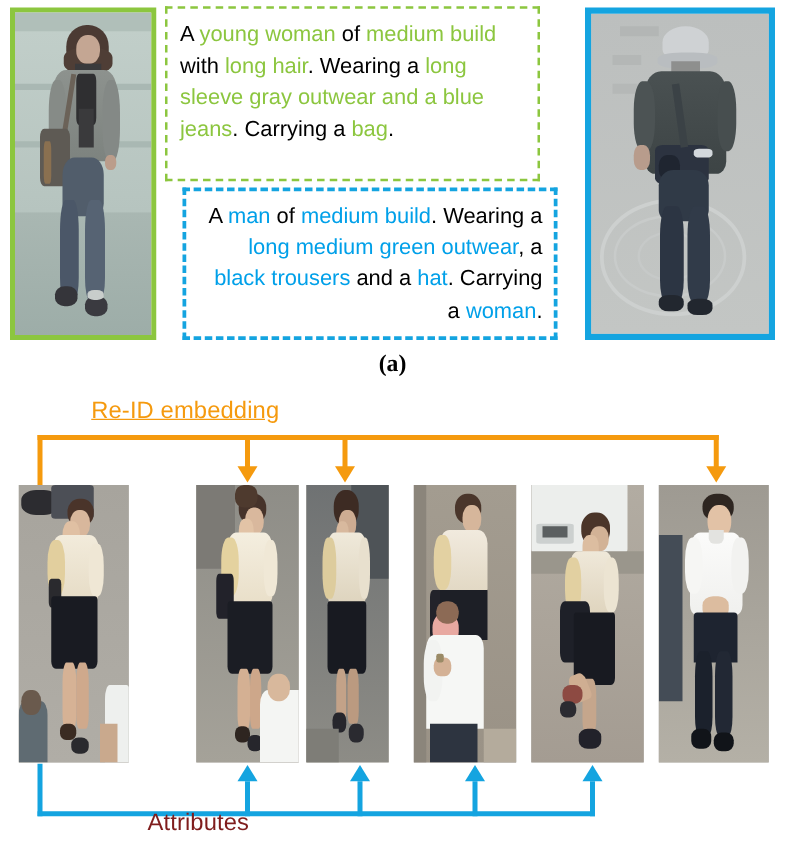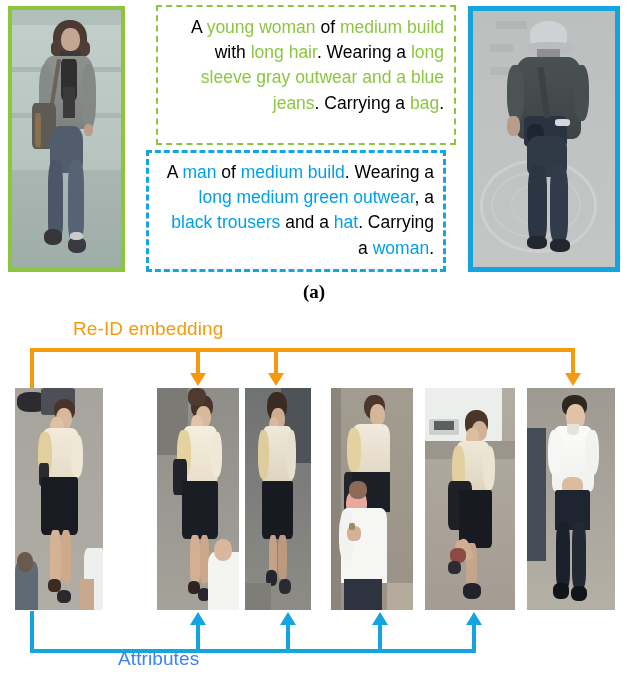--- a/index.html
+++ b/index.html
@@ -46,24 +46,24 @@
 
   
   .caption-box {
     position: absolute;
     box-sizing: border-box;
     font-size: 17.5px;
     line-height: 1.44;
     color: #000;
   }
   #caption-green {
-    left: 156px; top: 5px; width: 300px; height: 140px;
+    left: 132px; top: 5px; width: 300px; height: 140px;
     border: 2px dashed #8cc63f;
     padding: 8px 10px 6px 10px;
-    text-align: right;
+    text-align: left;
   }
   #caption-blue {
     left: 146px; top: 150px; width: 300px; height: 122px;
     border: 3px dashed #14a4e0;
     padding: 7px 9px 6px 9px;
     text-align: right;
   }
   .g { color: #8cc63f; }
   .b { color: #00a0e9; }
 
@@ -77,24 +77,25 @@
   }
   #label-a { left: 284px; top: 281px; width: 60px; }
 
   
   #figure-b { position: absolute; left: 0; top: 300px; width: 628px; height: 392px; }
 
   #reid-label {
     position: absolute; left: 73px; top: 18px;
     font-size: 19px; color: #f59a0e; letter-spacing: 0.1px;
     white-space: nowrap;
+    text-decoration: underline;
   }
   #attributes-label {
     position: absolute; left: 118px; top: 348px;
-    font-size: 19px; color: #3b82f6; letter-spacing: 0.1px;
+    font-size: 19px; color: #7f1d1d; letter-spacing: 0.1px;
     white-space: nowrap;
   }
 
   .bracket-line { position: absolute; background: #f59a0e; }
   .bracket-line.blue { background: #14a4e0; }
 
   .arrowhead {
     position: absolute;
     width: 0; height: 0;
   }

